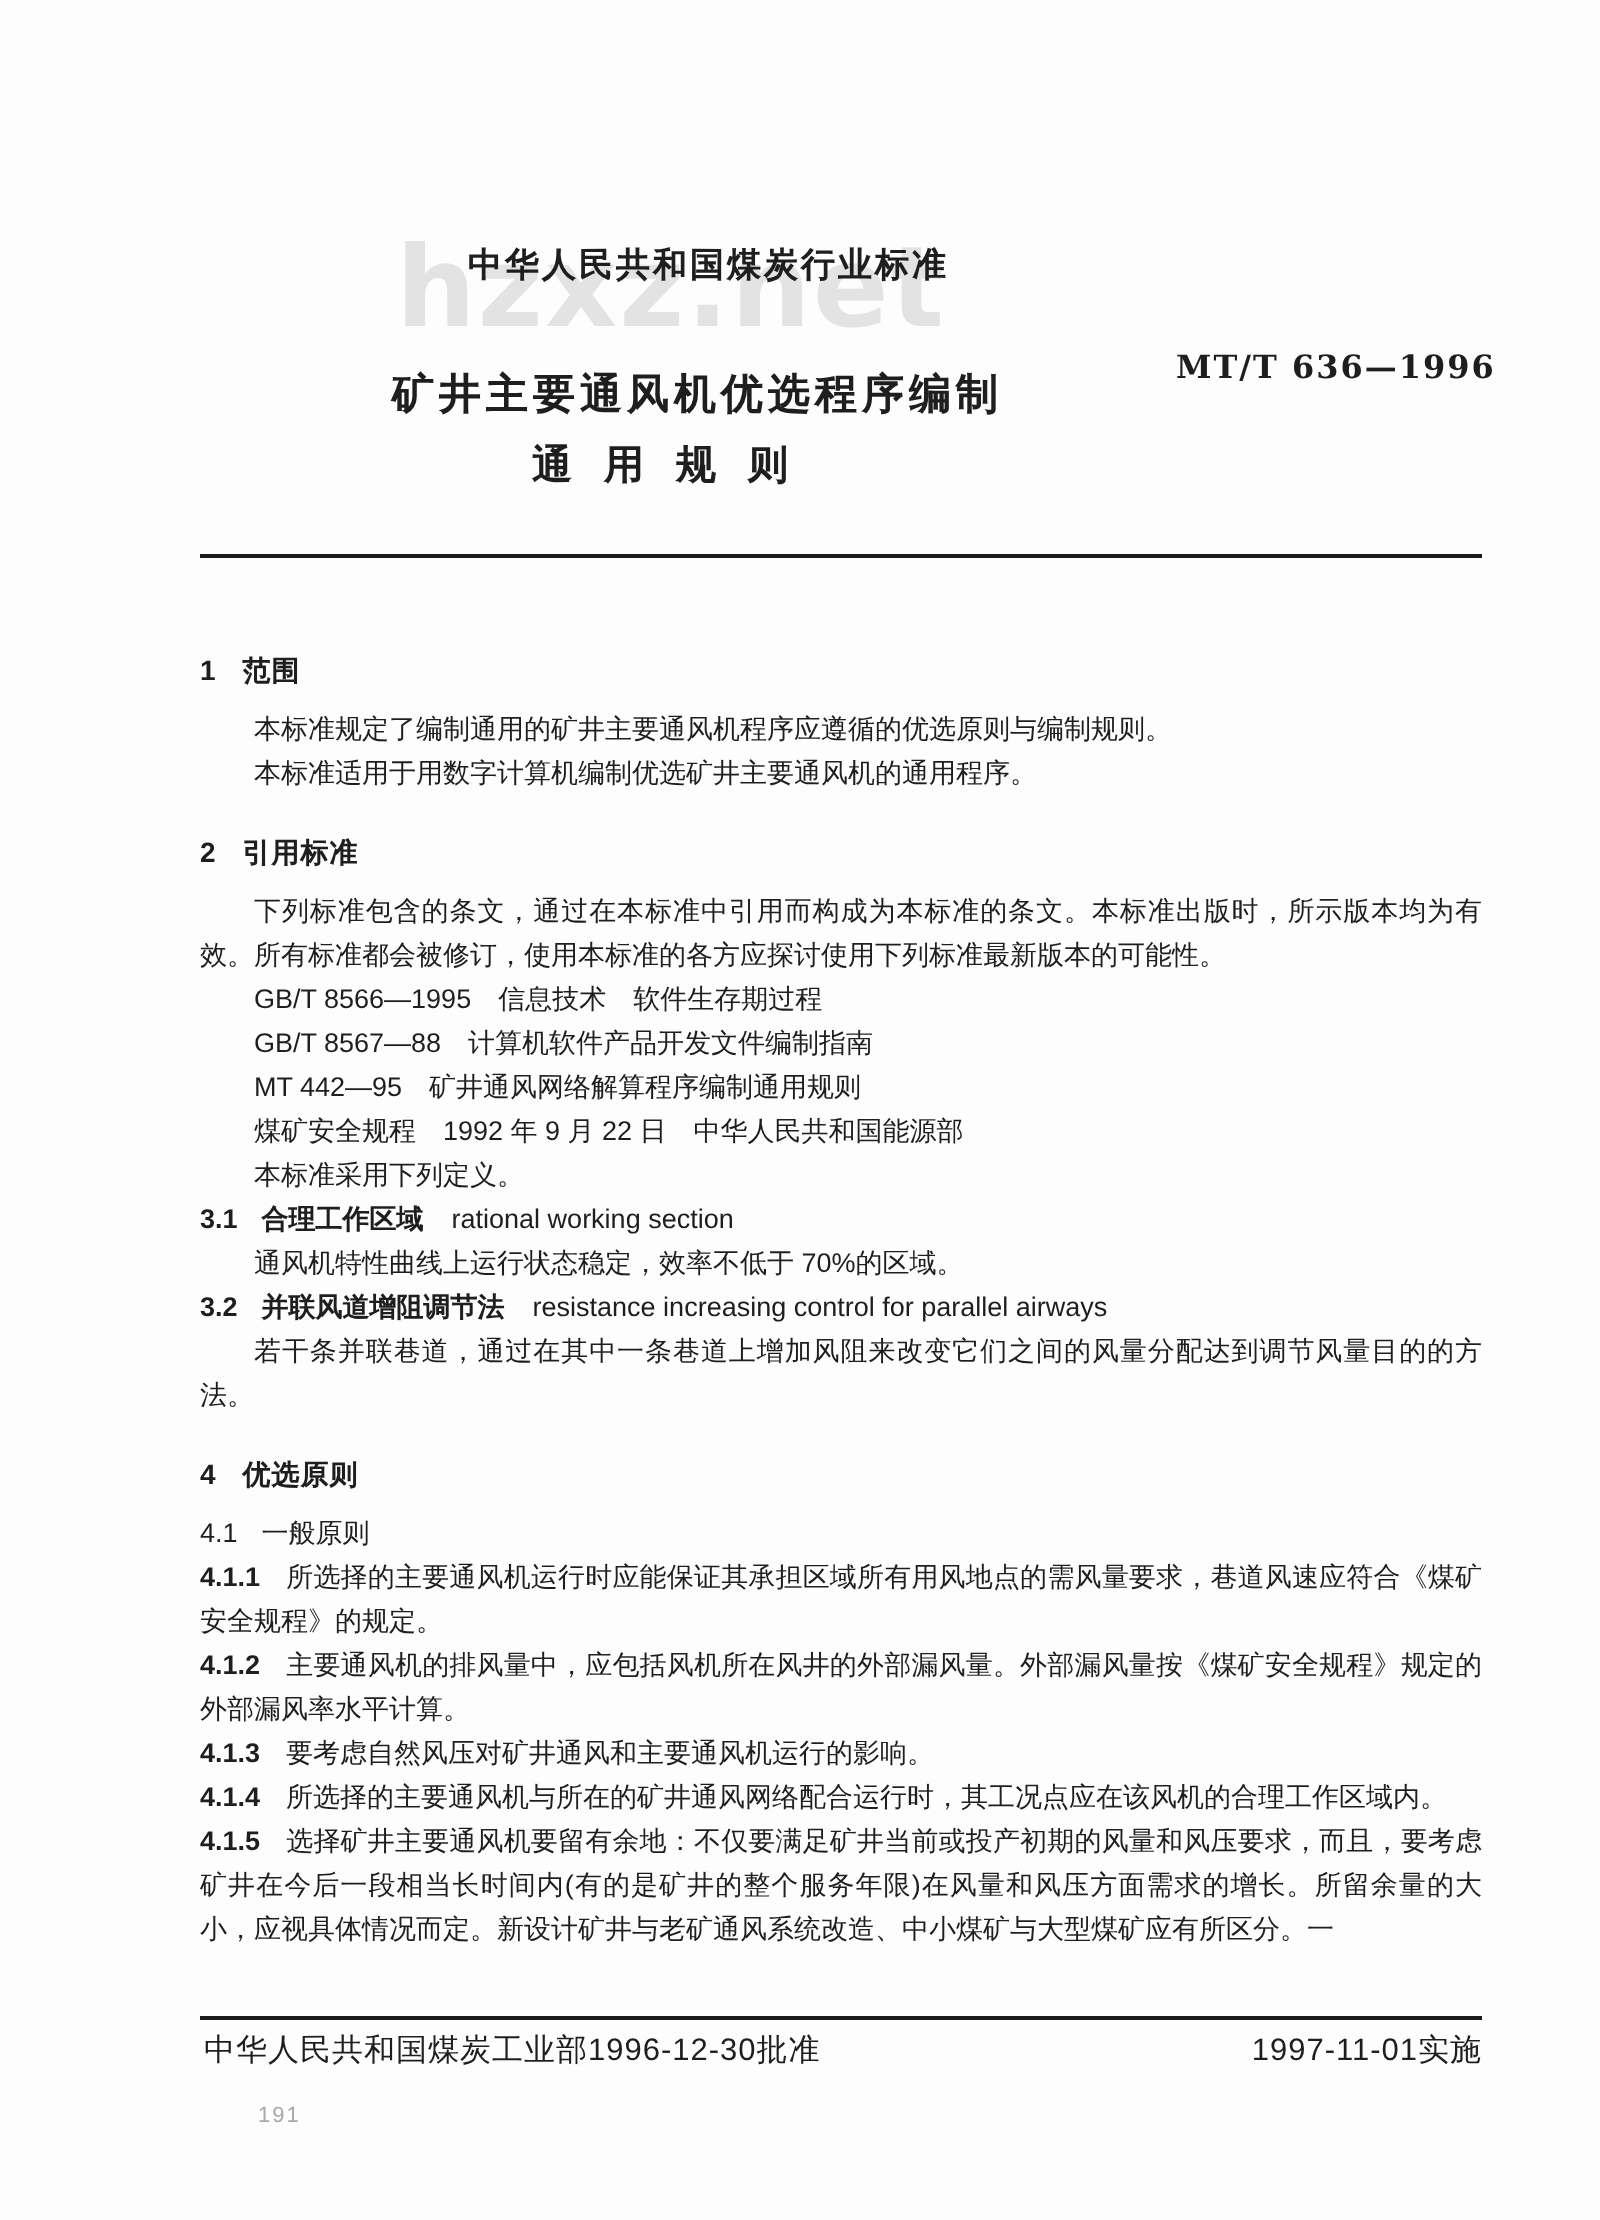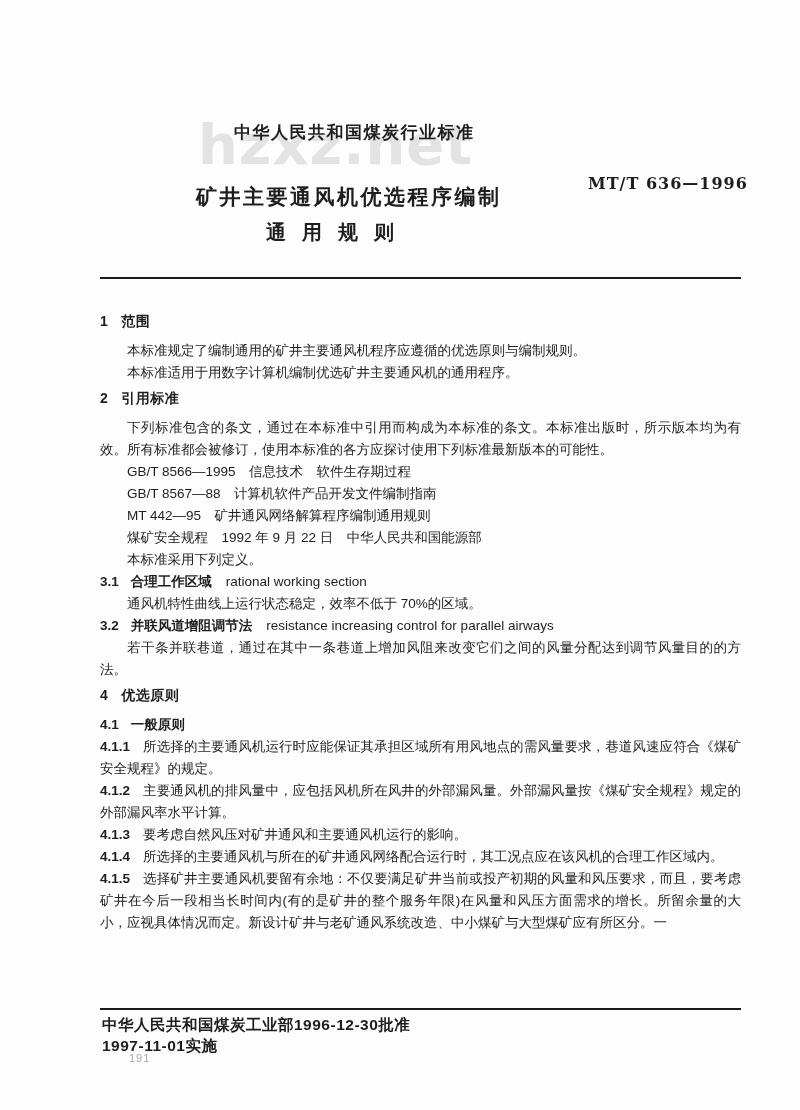--- a/index.html
+++ b/index.html
@@ -75,31 +75,31 @@
     left: 100px;
     top: 307px;
     width: 641px;
     font-size: 13.5px;
   }
   .body p { margin: 0; line-height: 22px; text-align: justify; }
   .sec-h {
     font-size: 14px;
     font-weight: bold;
     line-height: 22px;
-    margin: 3px 0 8px 0;
+    margin: 17px 0 8px 0;
     letter-spacing: 0.5px;
   }
   .sec-h .num { margin-right: 13px; }
   p.ind { text-indent: 2em; }
   .refs p { text-indent: 2em; }
   .term-line { line-height: 22px; margin: 0; text-align: left; }
   .term-line .cnum { font-weight: bold; margin-right: 12px; }
   .term-line .cterm { font-weight: bold; margin-right: 14px; }
   .sub-h {
-    font-weight: bold;
+    font-weight: normal;
     line-height: 22px;
     margin: 6px 0 2px 0;
   }
   .sub-h .cnum { margin-right: 12px; }
   .clause { margin: 0; }
   .clause .cnum { font-weight: bold; margin-right: 13px; }
   
   .footer-rule {
     position: absolute;
     left: 100px;
@@ -110,23 +110,22 @@
   }
   .footer {
     position: absolute;
     left: 102px;
     top: 1015px;
     width: 639px;
     display: flex;
     justify-content: space-between;
     align-items: baseline;
     font-size: 15.5px;
-    font-weight: bold;
+    font-weight: normal;
     letter-spacing: 0.5px;
-    flex-direction: column;
   }
   .page-num {
     position: absolute;
     left: 129px;
     top: 1052px;
     font-size: 11px;
     color: #a9a9a9;
     letter-spacing: 1px;
   }
 </style>

